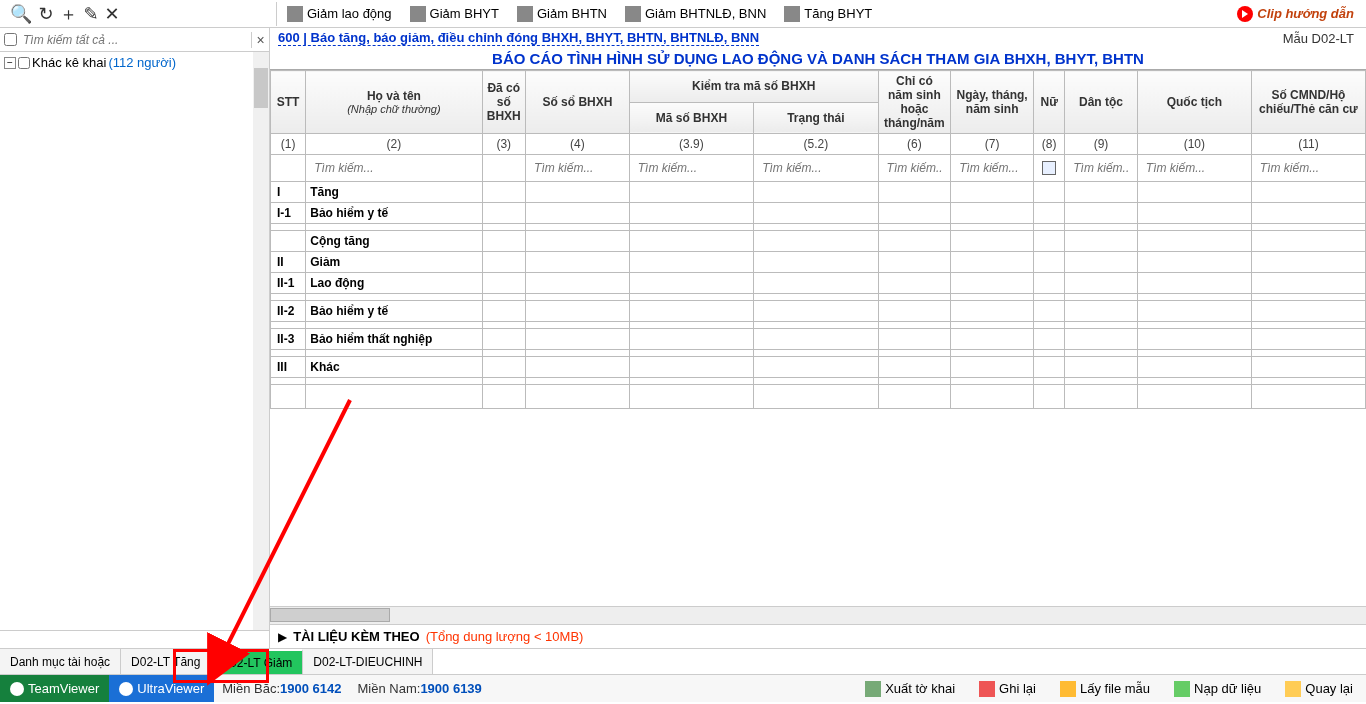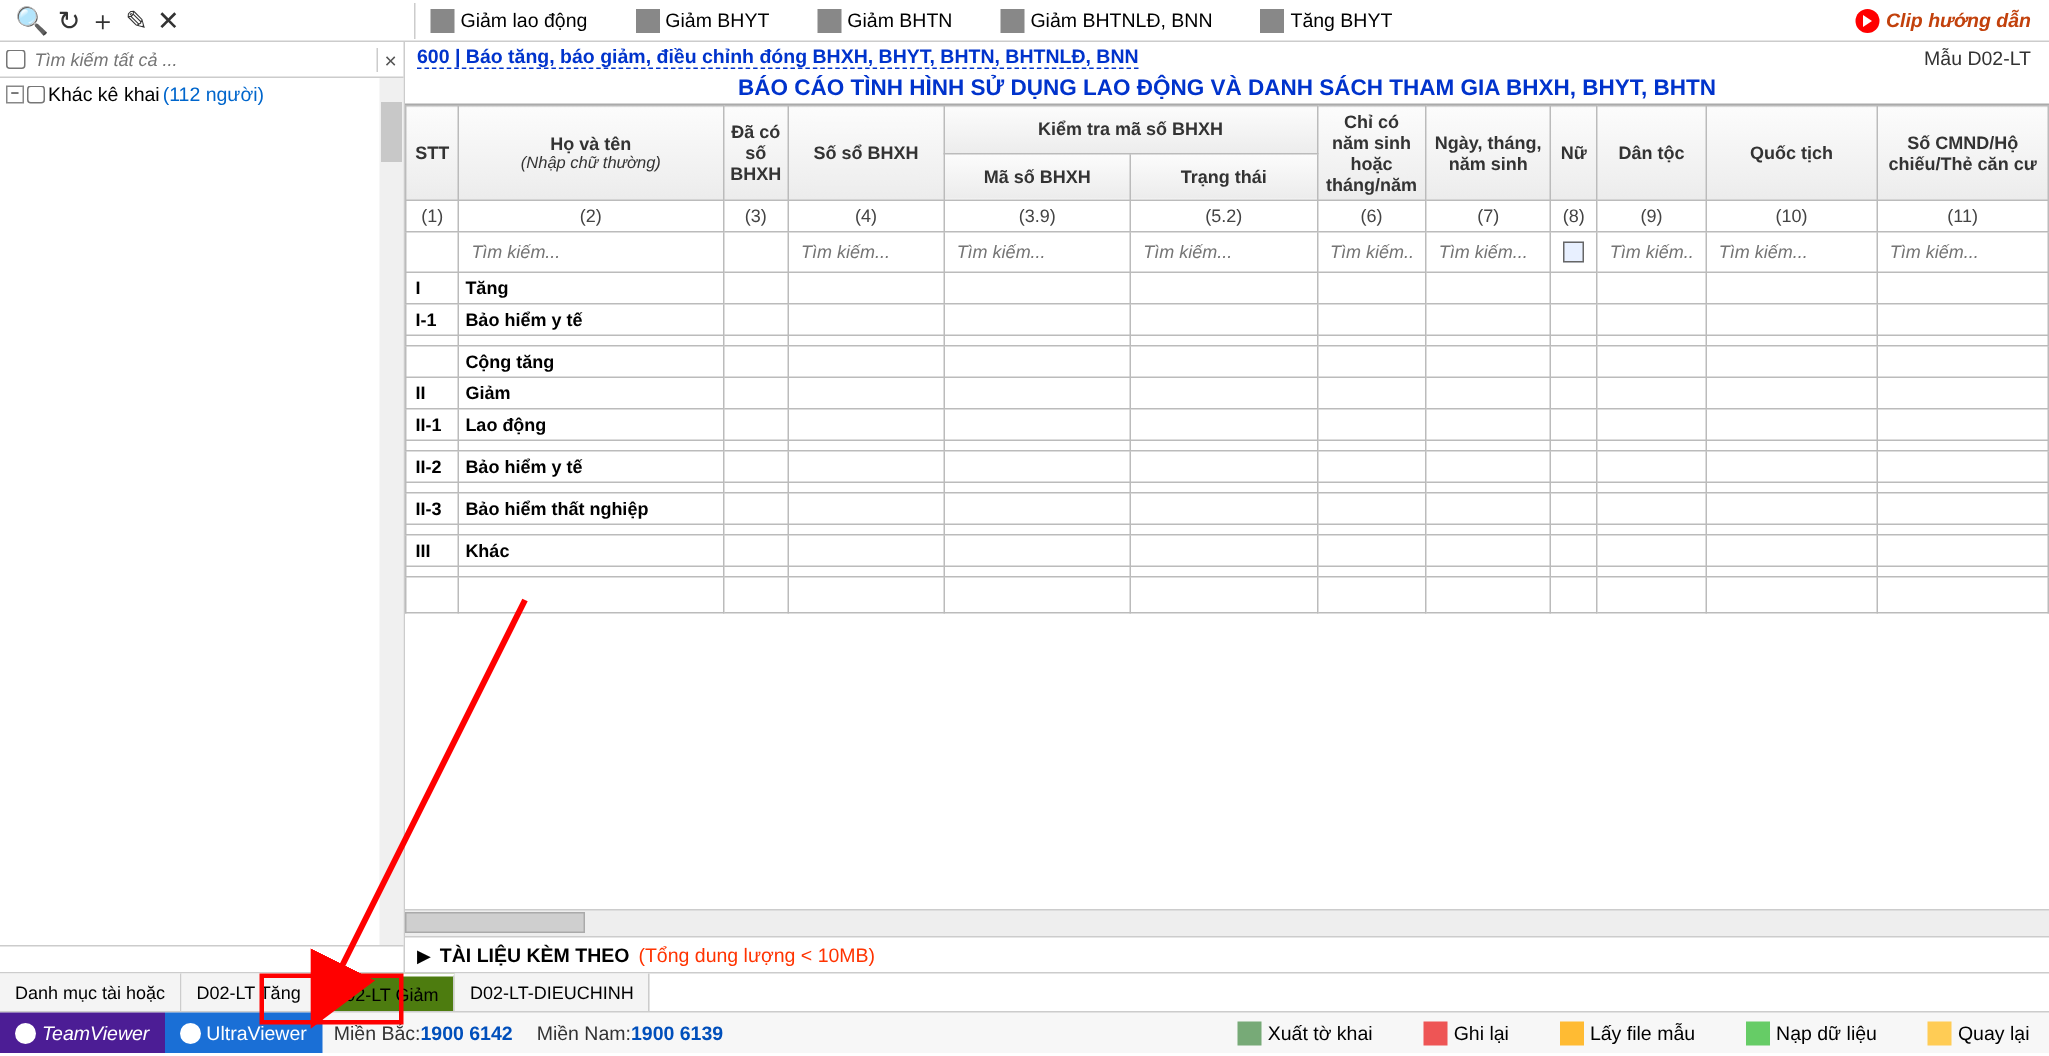--- a/index.html
+++ b/index.html
@@ -2,21 +2,21 @@
 <html><head>
 <meta charset="utf-8">
 <style>
 * { box-sizing: border-box; margin: 0; padding: 0; }
 body { font-family: Arial, sans-serif; font-size: 12px; background: #fff; overflow: hidden; width: 1366px; height: 704px; position: relative; }
 
 .top-toolbar { height: 28px; border-bottom: 1px solid #ccc; display: flex; align-items: center; padding: 0 4px; }
 .left-toolbar { width: 270px; display: flex; align-items: center; gap: 6px; padding: 0 6px; }
 .left-toolbar span { font-size: 18px; cursor: pointer; color: #333; }
 .vsep { width: 1px; height: 24px; background: #ccc; margin: 0 2px; }
-.right-toolbar { flex: 1; display: flex; align-items: center; gap: 16px; }
+.right-toolbar { flex: 1; display: flex; align-items: center; gap: 2px; }
 .toolbar-btn { display: flex; align-items: center; gap: 4px; padding: 2px 8px; cursor: pointer; font-size: 13px; }
 .toolbar-icon { width: 16px; height: 16px; background: #888; display: inline-block; }
 .clip-guide { margin-left: auto; color: #c2410c; font-weight: bold; font-size: 13px; display: flex; align-items: center; gap: 4px; padding-right: 8px; cursor: pointer; font-style: italic; }
 .clip-icon { width: 16px; height: 16px; background: #ff0000; border-radius: 50%; display: inline-block; position: relative; }
 .clip-icon::before { content: ''; position: absolute; left: 5px; top: 4px; border-left: 6px solid #fff; border-top: 4px solid transparent; border-bottom: 4px solid transparent; }
 
 .main-area { display: flex; height: 620px; }
 
 .left-panel { width: 270px; border-right: 1px solid #ccc; display: flex; flex-direction: column; }
 .search-row { display: flex; align-items: center; border-bottom: 1px solid #ccc; height: 24px; }
@@ -62,30 +62,30 @@
 .hscroll { height: 18px; background: #eee; border-top: 1px solid #ccc; position: relative; }
 .hscroll-thumb { position: absolute; left: 0; top: 1px; width: 120px; height: 14px; background: #cfcfcf; border: 1px solid #aaa; }
 
 .attach-row { padding: 4px 8px; font-size: 13px; display: flex; align-items: center; gap: 6px; border-top: 1px solid #ccc; }
 .attach-row .arrow { font-size: 12px; }
 .attach-row .label { font-weight: bold; }
 .attach-row .note { color: #ff3300; }
 
 .tabs-row { display: flex; border-top: 1px solid #ccc; height: 26px; }
 .tab { padding: 4px 10px; font-size: 12px; border-right: 1px solid #ccc; cursor: pointer; background: #f4f4f4; display: flex; align-items: center; }
-.tab.active { background: #4d7c0f; border-top: 2px solid #fff; }
+.tab.active { background: #22c55e; border-top: 2px solid #fff; }
 
 .status-bar { display: flex; align-items: center; height: 28px; border-top: 1px solid #ccc; background: #f7f7f7; font-size: 13px; }
 .status-app { display: flex; align-items: center; gap: 4px; padding: 0 10px; color: #fff; height: 100%; }
-.status-app.tv { background: #4c1d95; font-style: italic; }
+.status-app.tv { background: #15803d; }
 .status-app.uv { background: #1a6fd6; }
 .status-app .dot { width: 14px; height: 14px; border-radius: 50%; background: #fff; }
 .status-phone { padding: 0 8px; color: #333; }
 .status-phone b { color: #004fbb; }
-.status-actions { margin-left: auto; display: flex; gap: 16px; padding-right: 4px; }
+.status-actions { margin-left: auto; display: flex; gap: 6px; padding-right: 4px; }
 .status-btn { display: flex; align-items: center; gap: 4px; padding: 2px 8px; cursor: pointer; border: 1px solid transparent; }
 .sb-icon { width: 16px; height: 16px; display: inline-block; }
 
 .red-box { position: absolute; border: 3px solid #ff0000; pointer-events: none; }
 .red-arrow { position: absolute; pointer-events: none; }
 .red-arrow svg { overflow: visible; }
 </style>
 </head>
 <body>
 

